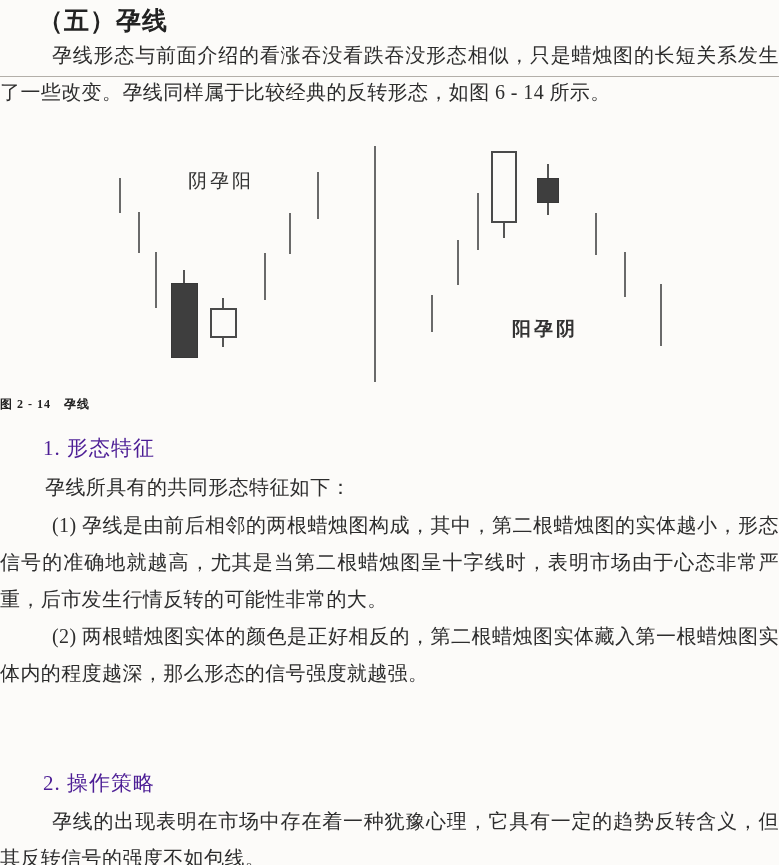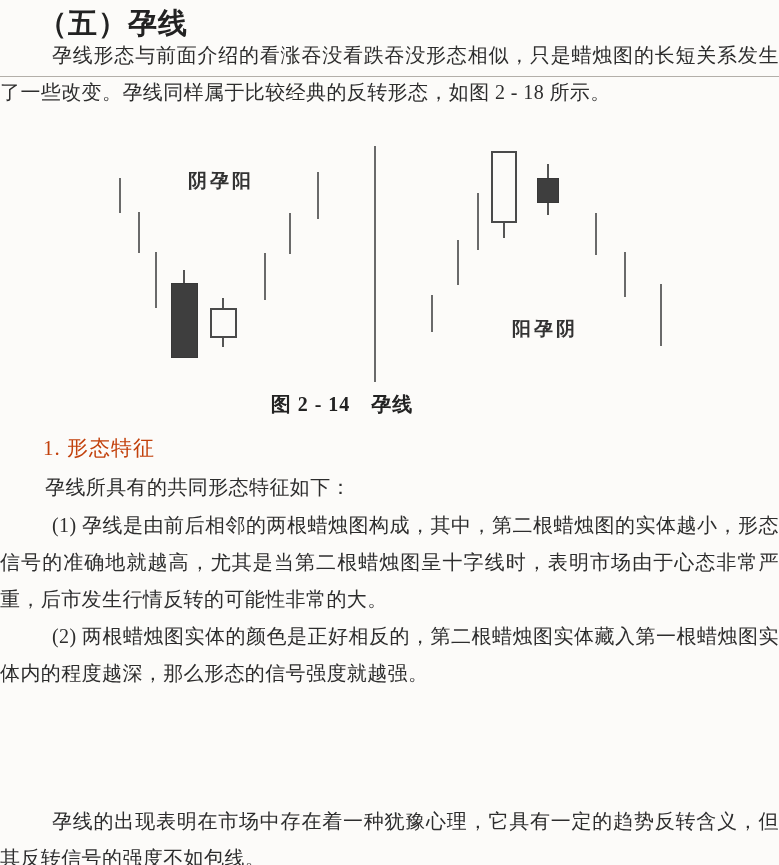--- a/index.html
+++ b/index.html
@@ -4,59 +4,59 @@
 <style>
   html,body{margin:0;padding:0;background:#ffffff;}
   .page{
     position:relative;width:779px;height:865px;margin:0 auto;
     background:#fcfbf9;overflow:hidden;
     font-family:"Liberation Serif","DejaVu Serif",serif;
     color:#2d2d2d;
   }
   .title{
     position:absolute;top:4px;left:38px;margin:0;
-    font-size:29px;font-weight:700;letter-spacing:1px;color:#222;
+    font-size:25px;font-weight:700;letter-spacing:1px;color:#222;
   }
   .txt{
     position:absolute;left:0;width:779px;margin:0;
     font-size:20px;line-height:37px;letter-spacing:.4px;
     text-align:justify;color:#2d2d2d;
   }
   .indent{text-indent:52px;}
   .p-intro{top:37px;}
   .crease{position:absolute;top:76px;left:0;width:779px;height:1px;background:#b3afa9;}
   .figure{position:absolute;top:135px;left:0;width:779px;height:262px;}
   .fig-line{position:absolute;width:2px;background:#6a6a6a;}
   .fig-wick{position:absolute;width:2px;background:#555;z-index:1;}
   .fig-body{position:absolute;z-index:2;box-sizing:border-box;}
   .fig-body.dark{background:#3e3e3e;border:1px solid #383838;}
   .fig-body.hollow{background:#fcfbf9;border:2px solid #4a4a4a;}
   .fig-label{position:absolute;font-size:19px;letter-spacing:3px;color:#333;white-space:nowrap;}
   .fig-caption{
     position:absolute;top:390px;left:0;width:684px;margin:0;
-    text-align:center;font-size:20px;font-weight:700;line-height:28px;color:#222;
+    font-size:12px;font-weight:700;line-height:28px;color:#222;
     letter-spacing:1px;
   }
-  .h-num{position:absolute;left:43px;margin:0;font-size:21px;line-height:28px;font-weight:400;color:#c2410c;letter-spacing:1px;}
+  .h-num{position:absolute;left:43px;margin:0;font-size:21px;line-height:28px;font-weight:400;color:#4c1d95;letter-spacing:1px;}
   .h-sec1{top:434px;}
   .p-lead{top:469px;left:45px;text-align:left;}
   .p-item1{top:507px;}
   .p-item2{top:618px;}
   .p-item3{top:691px;}
   .h-sec2{top:769px;}
   .p-strategy{top:803px;}
 </style>
 </head>
 <body>
 
 <div class="page">
 
   <h1 class="title">（五）孕线</h1>
 
-  <p class="txt indent p-intro">孕线形态与前面介绍的看涨吞没看跌吞没形态相似，只是蜡烛图的长短关系发生了一些改变。孕线同样属于比较经典的反转形态，如图 2 - 18 所示。</p>
+  <p class="txt indent p-intro">孕线形态与前面介绍的看涨吞没看跌吞没形态相似，只是蜡烛图的长短关系发生了一些改变。孕线同样属于比较经典的反转形态，如图 6 - 14 所示。</p>
 
   <div class="crease"></div>
 
   <div class="figure" id="fig-canvas">
       <div class="fig-line" style="left: 119px; top: 43px; height: 35px; background: rgb(106, 106, 106);"></div>
       <div class="fig-line" style="left: 138px; top: 77px; height: 41px; background: rgb(106, 106, 106);"></div>
       <div class="fig-line" style="left: 155px; top: 117px; height: 56px; background: rgb(106, 106, 106);"></div>
       <div class="fig-wick" style="left: 183px; top: 135px; height: 88px;"></div>
       <div class="fig-body dark" style="left: 170.5px; top: 148px; width: 27px; height: 75px; background: rgb(62, 62, 62);"></div>
       <div class="fig-wick" style="left: 222px; top: 163px; height: 49px;"></div>
@@ -68,31 +68,32 @@
       <div class="fig-line" style="left: 431px; top: 160px; height: 37px; background: rgb(106, 106, 106);"></div>
       <div class="fig-line" style="left: 457px; top: 105px; height: 45px; background: rgb(106, 106, 106);"></div>
       <div class="fig-line" style="left: 477px; top: 58px; height: 57px; background: rgb(106, 106, 106);"></div>
       <div class="fig-wick" style="left: 503px; top: 16px; height: 87px;"></div>
       <div class="fig-body hollow" style="left: 491px; top: 16px; width: 26px; height: 72px;"></div>
       <div class="fig-wick" style="left: 547px; top: 29px; height: 51px;"></div>
       <div class="fig-body dark" style="left: 537px; top: 43px; width: 22px; height: 25px; background: rgb(62, 62, 62);"></div>
       <div class="fig-line" style="left: 595px; top: 78px; height: 42px; background: rgb(106, 106, 106);"></div>
       <div class="fig-line" style="left: 624px; top: 117px; height: 45px; background: rgb(106, 106, 106);"></div>
       <div class="fig-line" style="left: 660px; top: 149px; height: 62px; background: rgb(106, 106, 106);"></div>
-      <div class="fig-label" style="left: 188px; top: 33px; font-weight: bold;">阴孕阳</div>
+      <div class="fig-label" style="left: 188px; top: 33px;">阴孕阳</div>
       <div class="fig-label" style="left: 512px; top: 181px; font-weight: bold;">阳孕阴</div>
     </div>
 
   <p class="fig-caption">图 2 - 14　孕线</p>
 
   <h2 class="h-num h-sec1">1. 形态特征</h2>
 
   <p class="txt p-lead">孕线所具有的共同形态特征如下：</p>
 
   <p class="txt indent p-item1">(1) 孕线是由前后相邻的两根蜡烛图构成，其中，第二根蜡烛图的实体越小，形态信号的准确地就越高，尤其是当第二根蜡烛图呈十字线时，表明市场由于心态非常严重，后市发生行情反转的可能性非常的大。</p>
 
   <p class="txt indent p-item2">(2) 两根蜡烛图实体的颜色是正好相反的，第二根蜡烛图实体藏入第一根蜡烛图实体内的程度越深，那么形态的信号强度就越强。</p>
 
 
+  <h2 class="h-num h-sec2">2. 操作策略</h2>
 
   <p class="txt indent p-strategy">孕线的出现表明在市场中存在着一种犹豫心理，它具有一定的趋势反转含义，但其反转信号的强度不如包线。</p>
 
 </div>
 
 </body></html>

